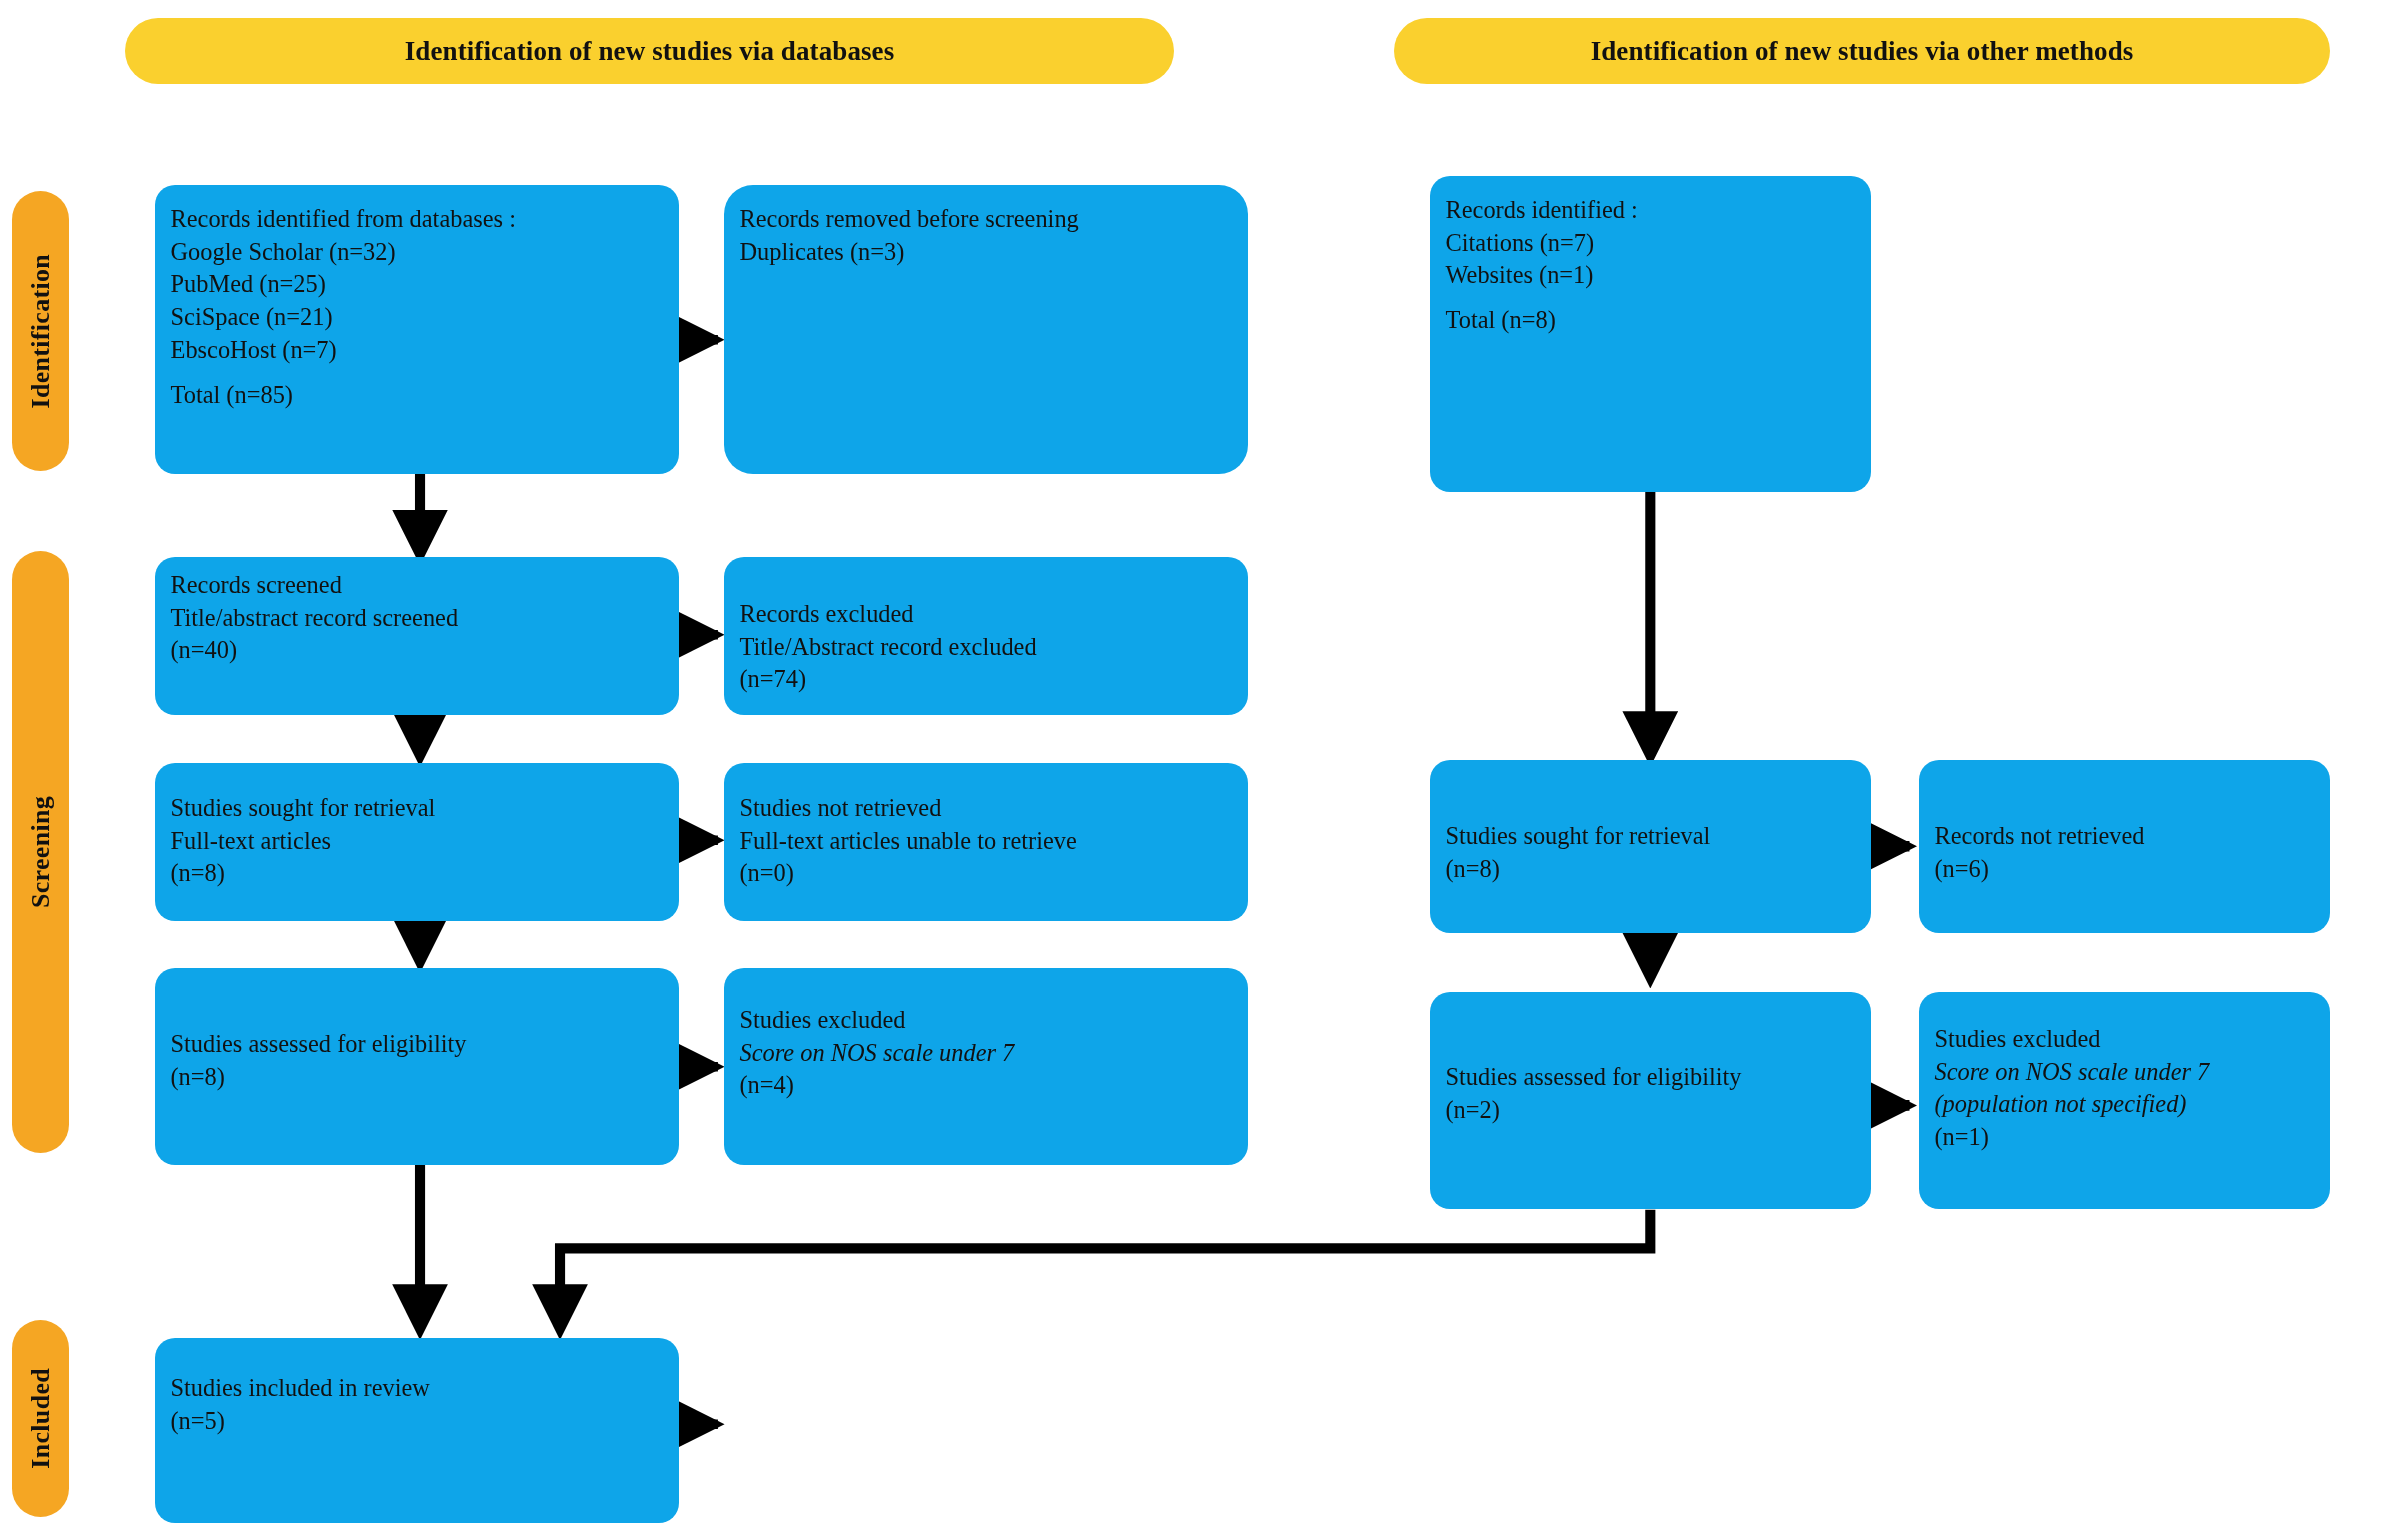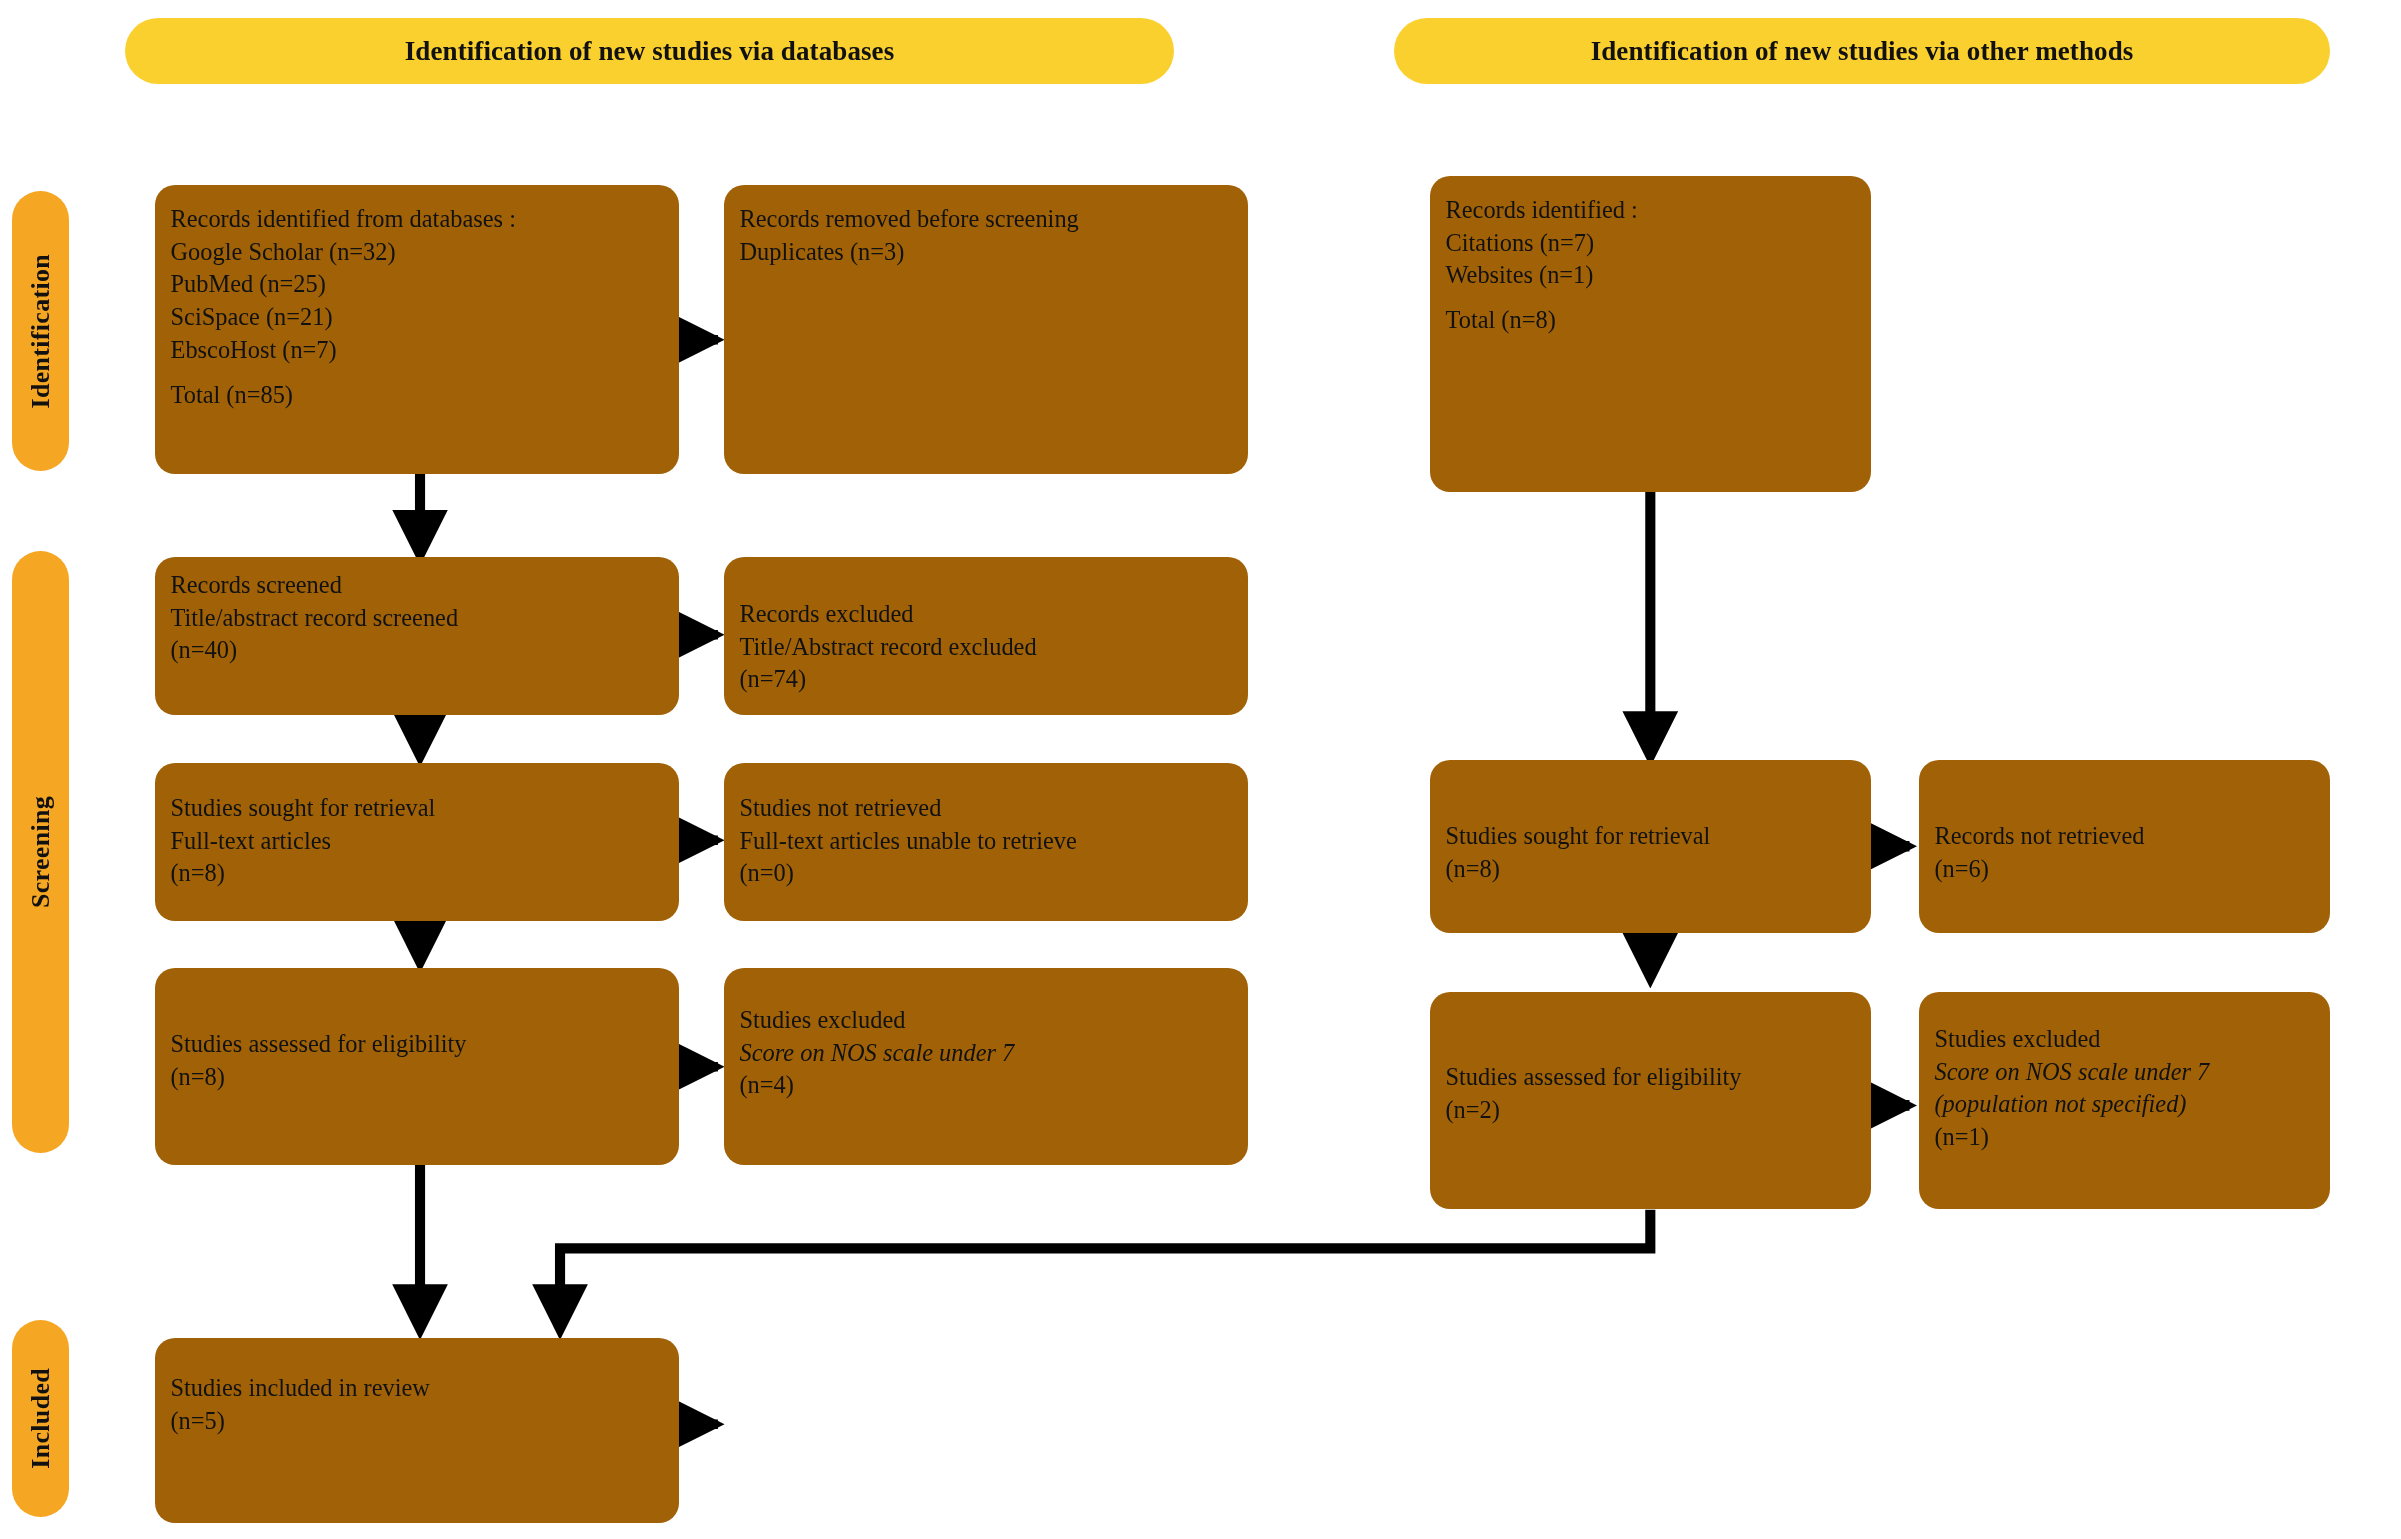--- a/index.html
+++ b/index.html
@@ -39,21 +39,21 @@
     transform:rotate(180deg);
     color:#111111;
     font-weight:bold;
     font-size:26px;
     white-space:nowrap;
     letter-spacing:0.3px;
   }
   
   .box{
     position:absolute;
-    background:#a16207;
+    background:#0ea5e9;
     border-radius:20px;
     box-sizing:border-box;
     padding:18px 15.5px 12px 15.5px;
     color:#111111;
     font-size:24.4px;
     line-height:1.34;
   }
   .box .ln{display:block;white-space:nowrap;}
   .box .ln.it{font-style:italic;}
   .box .ln.gap{margin-top:12px;}
@@ -131,21 +131,21 @@
 
   <div class="box" style="left:155px;top:185px;width:524px;height:289px;">
     <span class="ln">Records identified from databases :</span>
     <span class="ln">Google Scholar (n=32)</span>
     <span class="ln"> PubMed (n=25)</span>
     <span class="ln">SciSpace (n=21)</span>
     <span class="ln">EbscoHost (n=7)</span>
     <span class="ln gap">Total (n=85)</span>
   </div>
 
-  <div class="box" style="left:724px;top:185px;width:524px;height:289px;">
+  <div class="box" style="left:724px;top:185px;width:524px;height:289px;border-radius:29px;">
     <span class="ln">Records removed before screening</span>
     <span class="ln">Duplicates (n=3)</span>
   </div>
 
   <div class="box" style="left:155px;top:557px;width:524px;height:158px;padding-top:12px;">
     <span class="ln">Records screened</span>
     <span class="ln">Title/abstract record screened</span>
     <span class="ln">(n=40)</span>
   </div>
 

